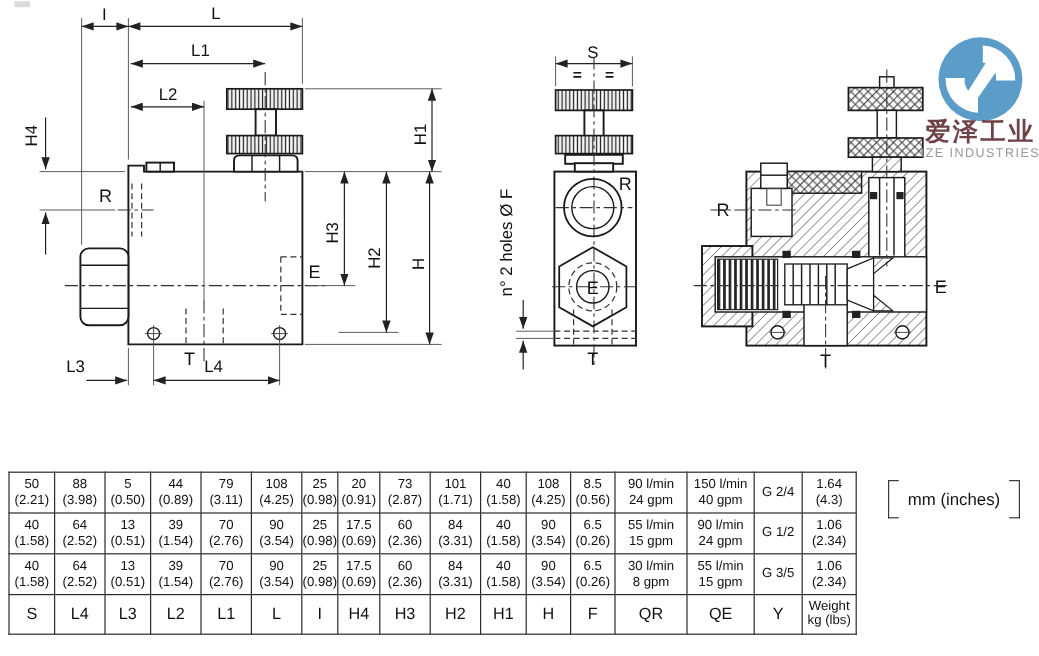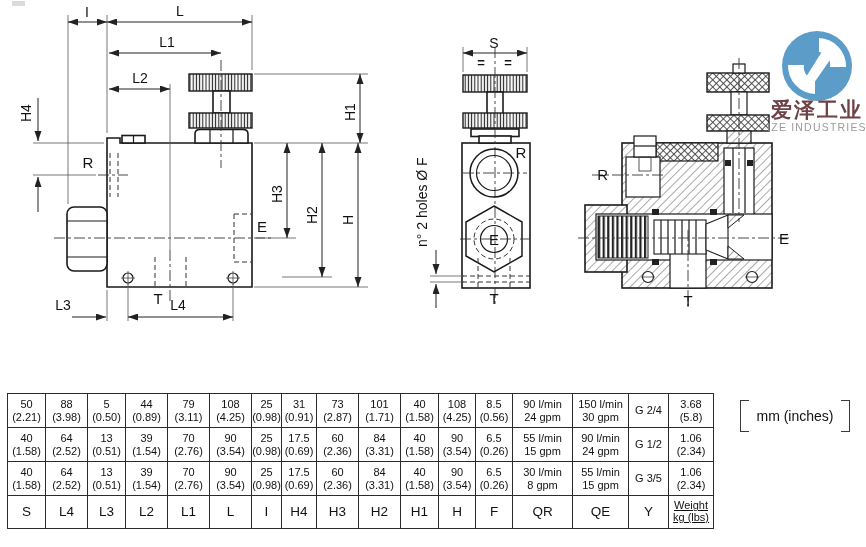--- a/index.html
+++ b/index.html
@@ -22,21 +22,21 @@
   #dim-table{
     position:absolute;left:7px;top:393px;
     border-collapse:collapse;table-layout:fixed;background:#fff;
   }
   #dim-table td{
     border:1.4px solid #2b2b2b;text-align:center;vertical-align:middle;
     padding:0;font-size:11px;line-height:1.12;color:#111;height:33px;
     overflow:hidden;white-space:nowrap;
   }
   #dim-table tr.hdr td{font-size:13.5px;height:32px;}
-  #dim-table tr.hdr td.small{font-size:11px;line-height:1.05;text-decoration:underline;}
+  #dim-table tr.hdr td.small{font-size:11px;line-height:1.05;}
 
   
   #units-note{
     position:absolute;left:722px;top:398px;width:146px;height:36px;
     display:flex;align-items:center;justify-content:center;
     font-size:14px;color:#111;
   }
   .brk{width:8px;height:30px;flex:0 0 auto;}
   .brk.l{border-left:1.6px solid #3a3a3a;border-top:1.6px solid #3a3a3a;border-bottom:1.6px solid #3a3a3a;margin-right:7px;}
   .brk.r{border-right:1.6px solid #3a3a3a;border-top:1.6px solid #3a3a3a;border-bottom:1.6px solid #3a3a3a;margin-left:7px;}
@@ -302,21 +302,21 @@
         </td>
         <td>
           <div>108</div>
           <div>(4.25)</div>
         </td>
         <td>
           <div>25</div>
           <div>(0.98)</div>
         </td>
         <td>
-          <div>31</div>
+          <div>20</div>
           <div>(0.91)</div>
         </td>
         <td>
           <div>73</div>
           <div>(2.87)</div>
         </td>
         <td>
           <div>101</div>
           <div>(1.71)</div>
         </td>
@@ -331,28 +331,28 @@
         <td>
           <div>8.5</div>
           <div>(0.56)</div>
         </td>
         <td>
           <div>90 l/min</div>
           <div>24 gpm</div>
         </td>
         <td>
           <div>150 l/min</div>
-          <div>30 gpm</div>
+          <div>40 gpm</div>
         </td>
         <td>
           <div>G 2/4</div>
         </td>
         <td>
-          <div>3.68</div>
-          <div>(5.8)</div>
+          <div>1.64</div>
+          <div>(4.3)</div>
         </td>
       </tr>
       <tr>
         <td>
           <div>40</div>
           <div>(1.58)</div>
         </td>
         <td>
           <div>64</div>
           <div>(2.52)</div>

